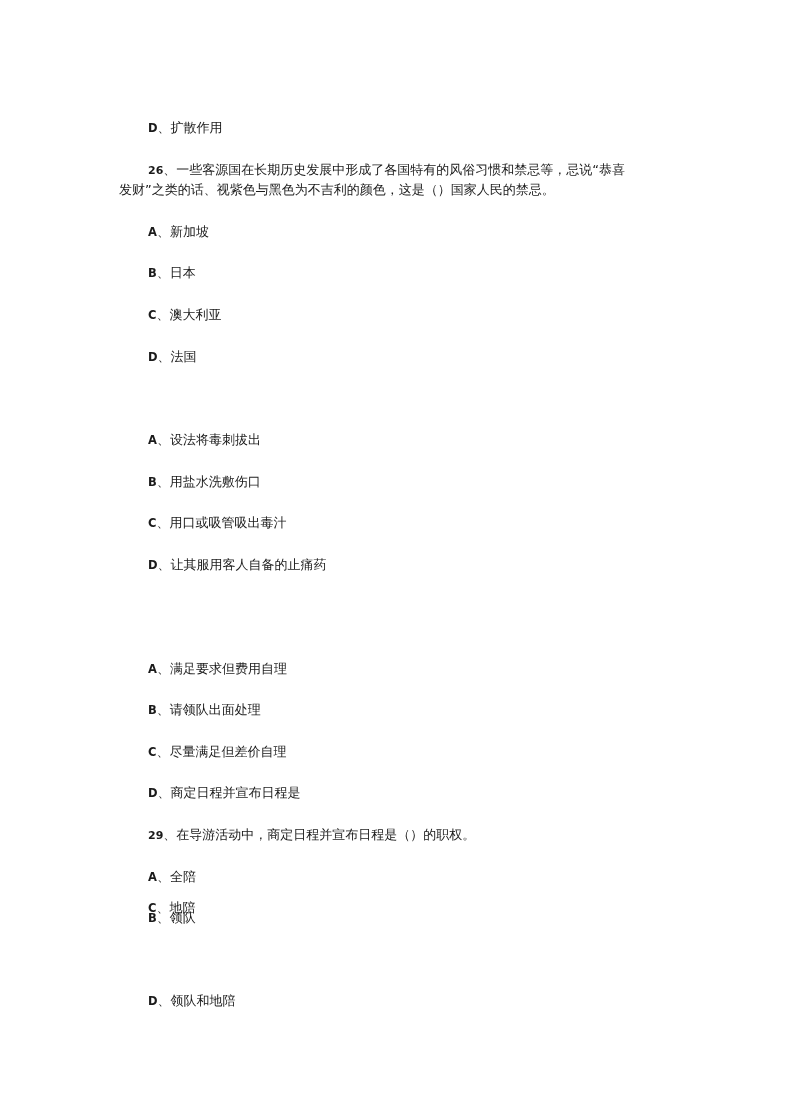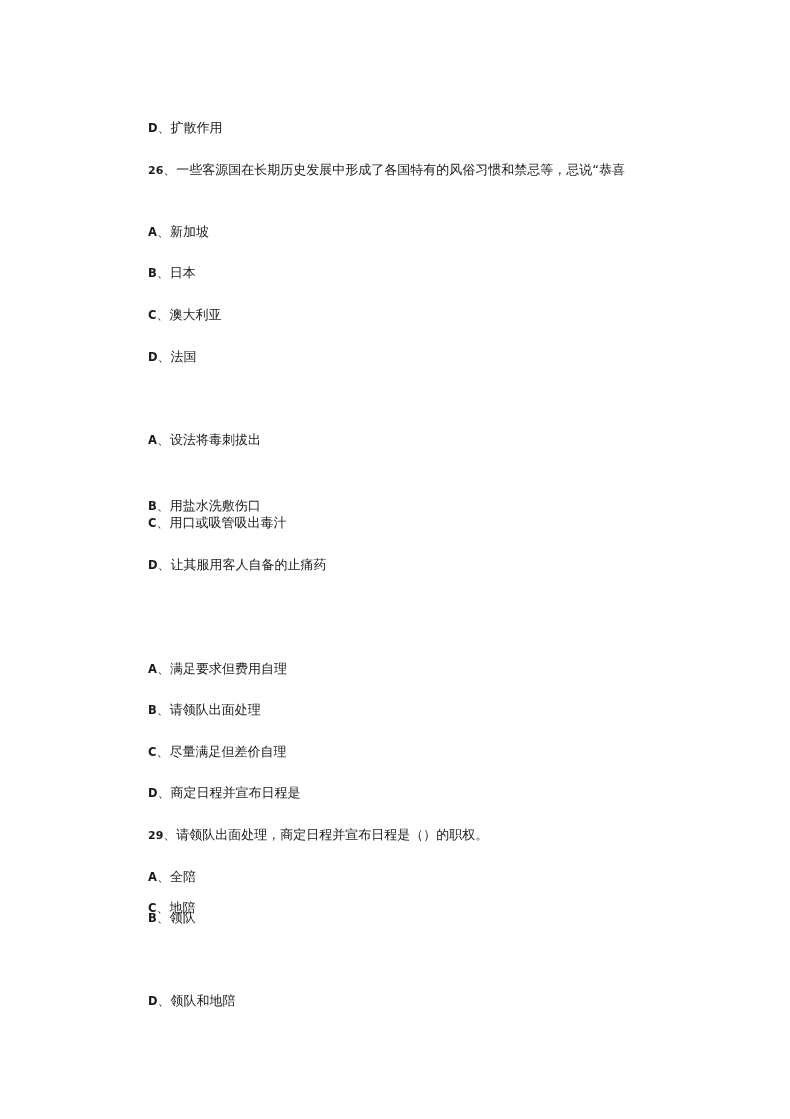--- a/index.html
+++ b/index.html
@@ -48,38 +48,41 @@
 
 <div class="page">
 
   <div class="line" style="top:118px">
     <span class="label">D</span><span>、</span><span>扩散作用</span>
   </div>
 
   <div class="line" style="top:160px">
     <span class="q-num">26</span><span>、</span><span>一些客源国在长期历史发展中形成了各国特有的风俗习惯和禁忌等，忌说“恭喜</span>
   </div>
+  <div class="line wrap-cont" style="top:180px">
+    <span>发财”之类的话、视紫色与黑色为不吉利的颜色，这是（）国家人民的禁忌。</span>
+  </div>
 
   <div class="line" style="top:222px">
     <span class="label">A</span><span>、</span><span>新加坡</span>
   </div>
   <div class="line" style="top:263px">
     <span class="label">B</span><span>、</span><span>日本</span>
   </div>
   <div class="line" style="top:305px">
     <span class="label">C</span><span>、</span><span>澳大利亚</span>
   </div>
   <div class="line" style="top:347px">
     <span class="label">D</span><span>、</span><span>法国</span>
   </div>
 
   <div class="line" style="top:430px">
     <span class="label">A</span><span>、</span><span>设法将毒刺拔出</span>
   </div>
-  <div class="line" style="top:496px">
+  <div class="line" style="top:472px">
     <span class="label">B</span><span>、</span><span>用盐水洗敷伤口</span>
   </div>
   <div class="line" style="top:513px">
     <span class="label">C</span><span>、</span><span>用口或吸管吸出毒汁</span>
   </div>
   <div class="line" style="top:555px">
     <span class="label">D</span><span>、</span><span>让其服用客人自备的止痛药</span>
   </div>
 
   <div class="line" style="top:659px">
@@ -89,21 +92,21 @@
     <span class="label">B</span><span>、</span><span>请领队出面处理</span>
   </div>
   <div class="line" style="top:742px">
     <span class="label">C</span><span>、</span><span>尽量满足但差价自理</span>
   </div>
   <div class="line" style="top:783px">
     <span class="label">D</span><span>、</span><span>商定日程并宣布日程是</span>
   </div>
 
   <div class="line" style="top:825px">
-    <span class="q-num">29</span><span>、</span><span>请领队出面处理，商定日程并宣布日程是（）的职权。</span>
+    <span class="q-num">29</span><span>、</span><span>在导游活动中，商定日程并宣布日程是（）的职权。</span>
   </div>
   <div class="line" style="top:867px">
     <span class="label">A</span><span>、</span><span>全陪</span>
   </div>
   <div class="line" style="top:908px">
     <span class="label">B</span><span>、</span><span>领队</span>
   </div>
   <div class="line" style="top:898px">
     <span class="label">C</span><span>、</span><span>地陪</span>
   </div>

